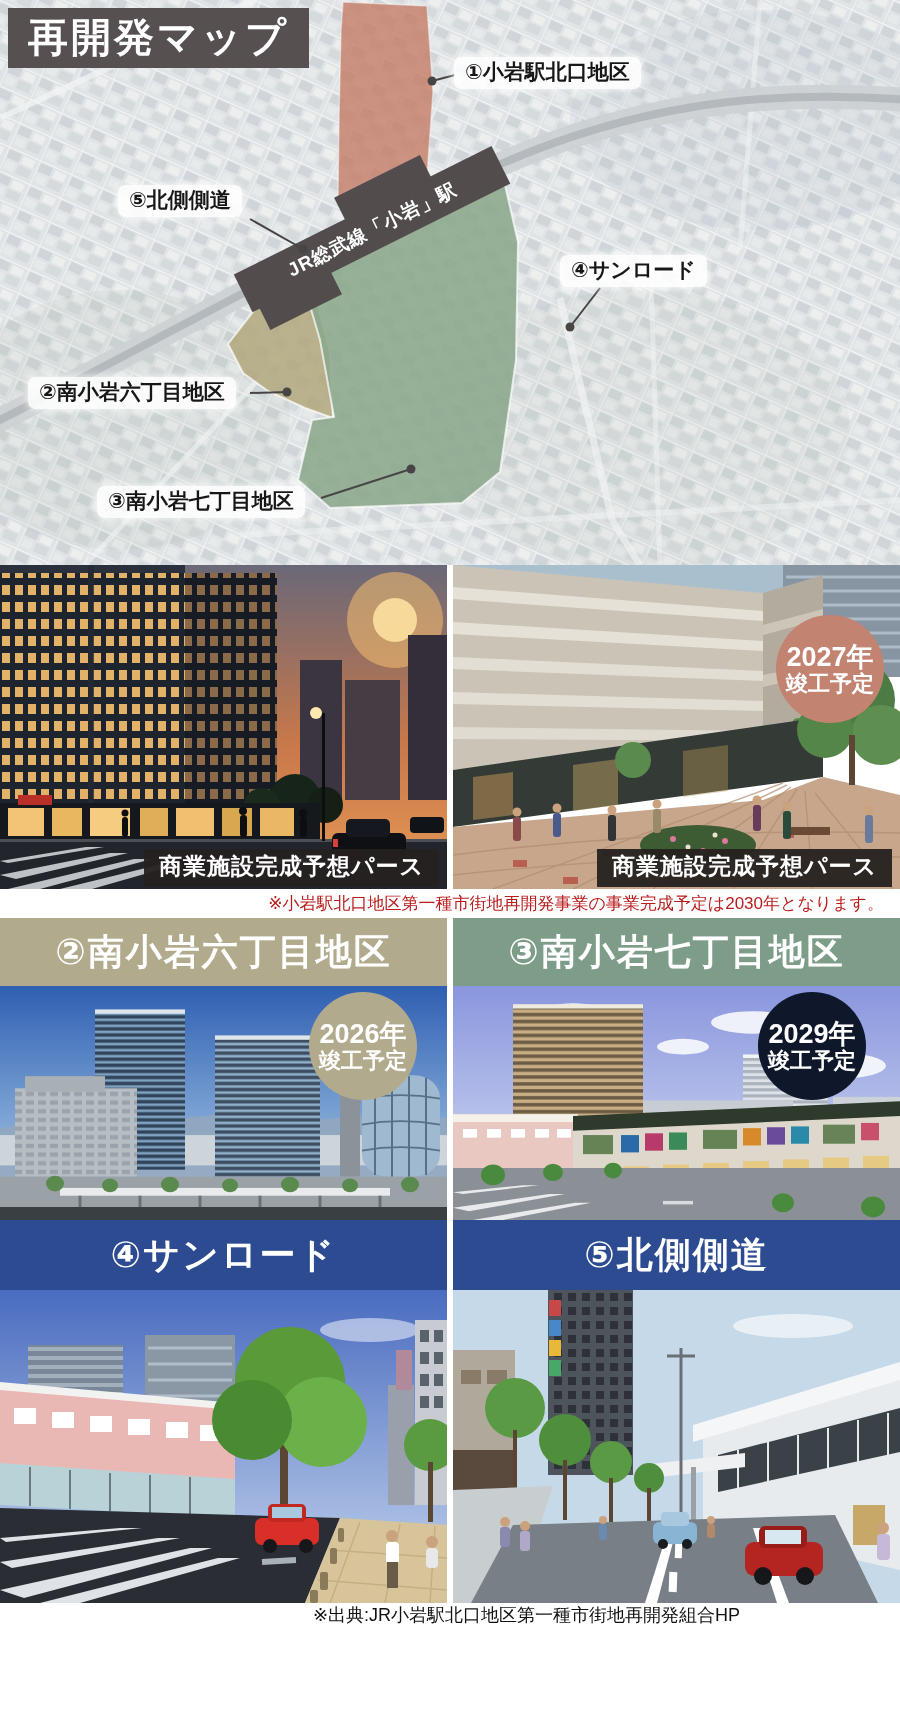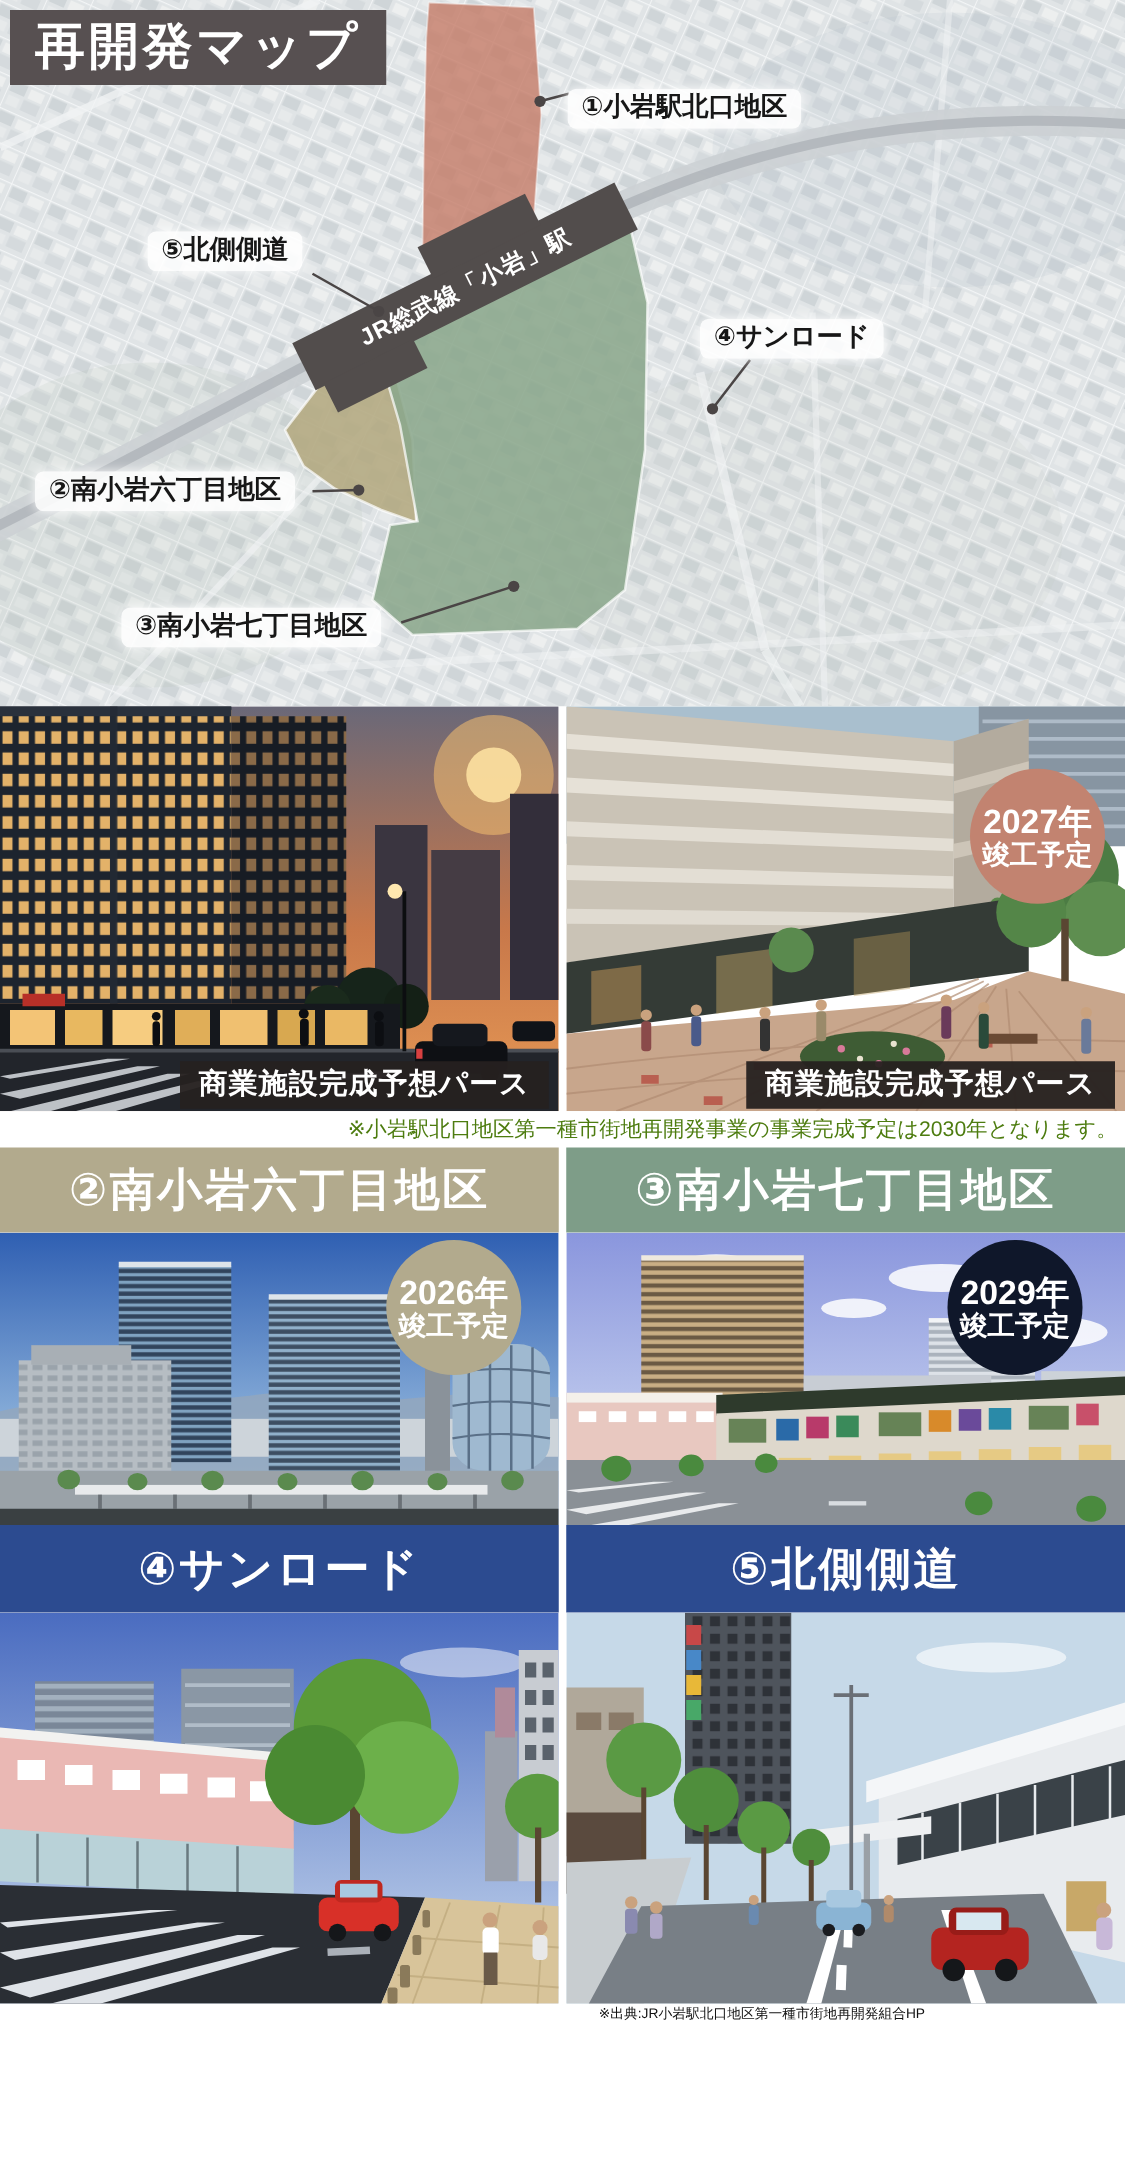--- a/index.html
+++ b/index.html
@@ -34,25 +34,25 @@
   .badge{position:absolute;width:108px;height:108px;border-radius:50%;display:flex;
          flex-direction:column;align-items:center;justify-content:center;color:#fff;
          font-weight:bold;text-align:center;line-height:1.12;}
   .badge .b1{font-size:27px;}
   .badge .b2{font-size:22px;}
   .badge-2027{top:14px;right:16px;}
   .badge-2026{top:6px;right:30px;}
   .badge-2029{top:6px;right:34px;}
   
   .note{width:900px;height:29px;background:#fff;display:flex;align-items:center;
-        justify-content:flex-end;padding-right:6px;box-sizing:border-box;
-        font-size:17px;color:#4d7c0f;}
+        justify-content:flex-end;padding-right:16px;box-sizing:border-box;
+        font-size:17px;color:#b91c1c;}
   .footer{width:748px;height:21px;background:#fff;display:flex;align-items:flex-start;
           justify-content:flex-end;padding-right:8px;box-sizing:border-box;
-          font-size:11px;color:#111;}
+          font-size:18px;color:#111;}
 </style>
 </head>
 <body>
 
 <div class="page">
 
   <section class="map">
     <svg viewBox="0 0 900 565" width="900" height="565">
       <defs>
         <pattern id="city" width="34" height="26" patternUnits="userSpaceOnUse" patternTransform="rotate(24)">
@@ -105,21 +105,21 @@
           <circle cx="303" cy="249" r="4.5" stroke="none"></circle>
         <line x1="600" y1="288" x2="570" y2="327"></line>
           <circle cx="570" cy="327" r="4.5" stroke="none"></circle>
         <line x1="250" y1="393" x2="287" y2="392"></line>
           <circle cx="287" cy="392" r="4.5" stroke="none"></circle>
         <line x1="321" y1="498" x2="411" y2="469"></line>
           <circle cx="411" cy="469" r="4.5" stroke="none"></circle>
       </g>
     </svg>
     <div class="map-title" style="background-color: rgb(87, 80, 81);">再開発マップ</div>
-    <div class="pill" style="left:454px;top:71px;">①小岩駅北口地区</div>
+    <div class="pill" style="left:454px;top:57px;">①小岩駅北口地区</div>
     <div class="pill" style="left:118px;top:185px;">⑤北側側道</div>
     <div class="pill" style="left:560px;top:255px;">④サンロード</div>
     <div class="pill" style="left:28px;top:377px;">②南小岩六丁目地区</div>
     <div class="pill" style="left:97px;top:486px;">③南小岩七丁目地区</div>
   </section>
 
 
   <section class="row row1">
     <figure class="img" style="margin:0;">
       <svg viewBox="0 0 447 324" preserveAspectRatio="none">

